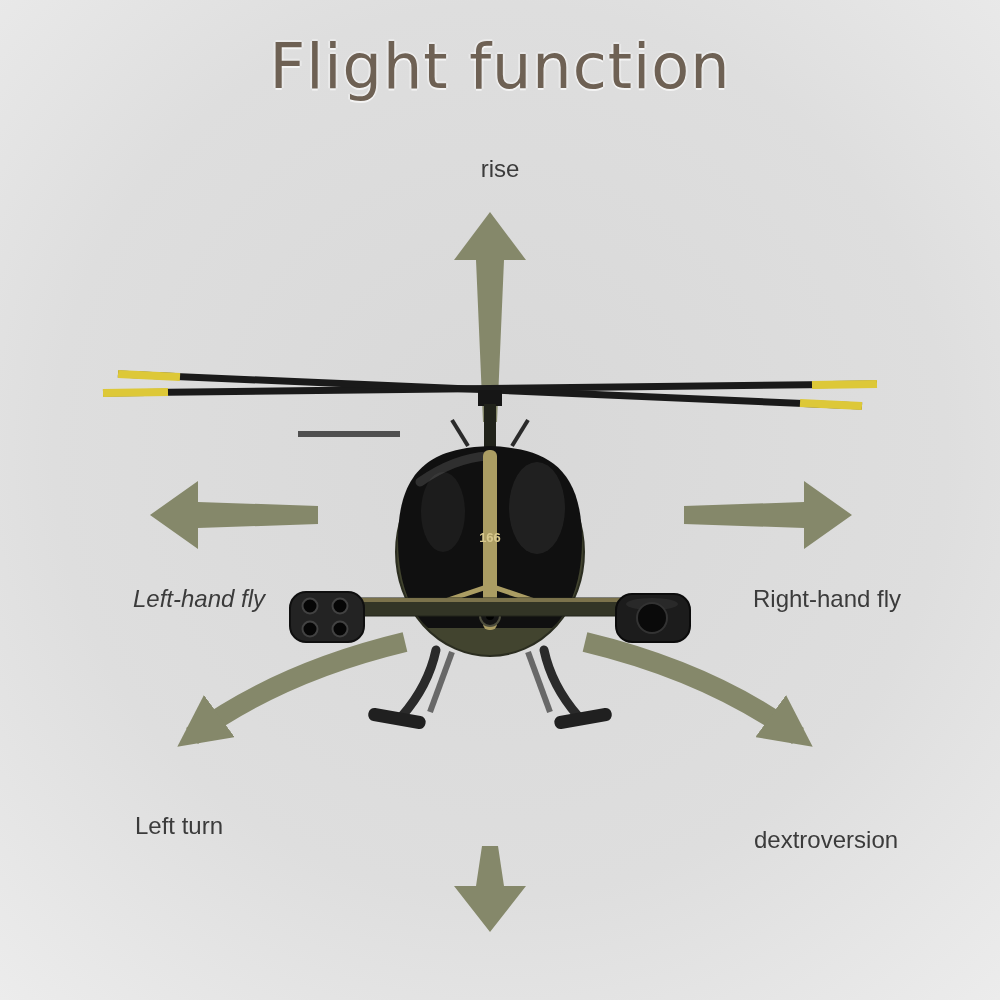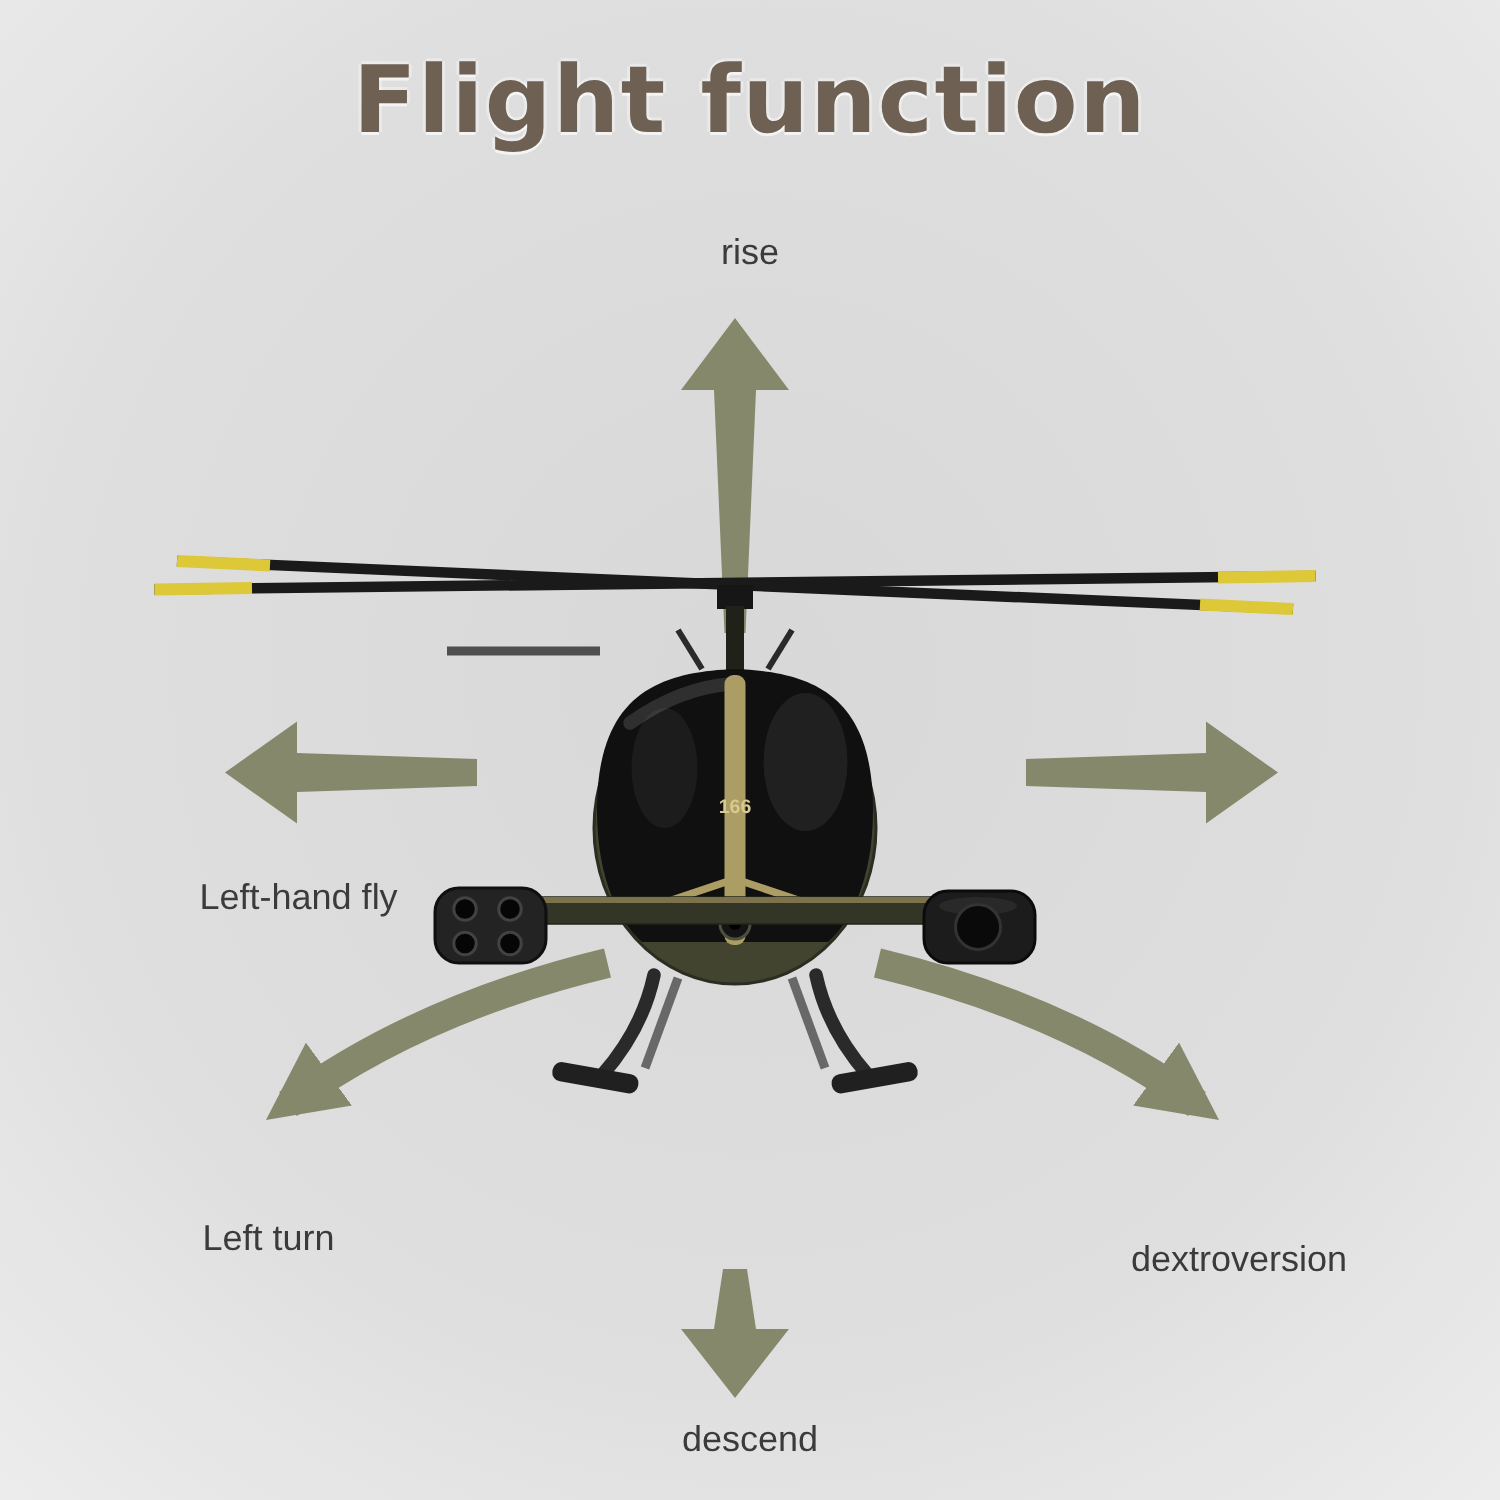--- a/index.html
+++ b/index.html
@@ -8,57 +8,57 @@
     width:1000px;height:1000px;
     background:radial-gradient(circle at 50% 45%, #d8d8d8 0%, #dedede 60%, #ececec 100%);
     overflow:hidden;
     font-family:"Liberation Sans", sans-serif;
   }
   .title{
     position:absolute;
     top:30px;left:0;right:0;
     text-align:center;
     font-family:"DejaVu Sans", sans-serif;
-    font-weight:bold;
+    font-weight:normal;
     font-size:62px;
     letter-spacing:1px;
     color:#6e6154;
     text-shadow:
       0 2px 0 rgba(255,255,255,.65),
       2px 0 0 rgba(255,255,255,.35),
       -2px 0 0 rgba(255,255,255,.35),
       0 -2px 0 rgba(255,255,255,.35);
     margin:0;
   }
   .lbl{
     position:absolute;
     font-size:24px;
     color:#3b3b3b;
     white-space:nowrap;
   }
   .lbl-rise{top:155px;left:0;right:0;text-align:center;}
-  .lbl-left-fly{top:585px;left:133px;}
+  .lbl-left-fly{top:585px;left:133px;font-style:italic;}
   .lbl-right-fly{top:585px;left:753px;}
   .lbl-left-turn{top:812px;left:135px;}
   .lbl-dextro{top:826px;left:743px;margin-left:11px;}
   .lbl-descend{top:946px;left:0;right:0;text-align:center;}
   svg.scene{position:absolute;top:0;left:0;}
 </style>
 </head>
 <body>
 
 <div class="canvas">
 
   <h1 class="title">Flight function</h1>
 
   <div class="lbl lbl-rise">rise</div>
   <div class="lbl lbl-left-fly">Left-hand fly</div>
+  <div class="lbl lbl-right-fly">Right-hand fly</div>
   <div class="lbl lbl-left-turn">Left turn</div>
   <div class="lbl lbl-dextro">dextroversion</div>
-  <div class="lbl lbl-descend">descend</div>
 
   <svg class="scene" width="1000" height="1000" viewBox="0 0 1000 1000">
     <defs>
       <marker id="arrowhead" viewBox="0 0 10 10" refX="6.5" refY="5" markerWidth="52" markerHeight="52" orient="auto" markerUnits="userSpaceOnUse">
         <path d="M0 0 L10 5 L0 10 Z" fill="#85886a"></path>
       </marker>
     </defs>
 
     <polygon points="490,212 526,260 504,260 497,422 483,422 476,260 454,260" fill="#85886a"></polygon>
     <polygon points="150,515 198,481 198,502 318,506 318,524 198,528 198,549" fill="#85886a"></polygon>

